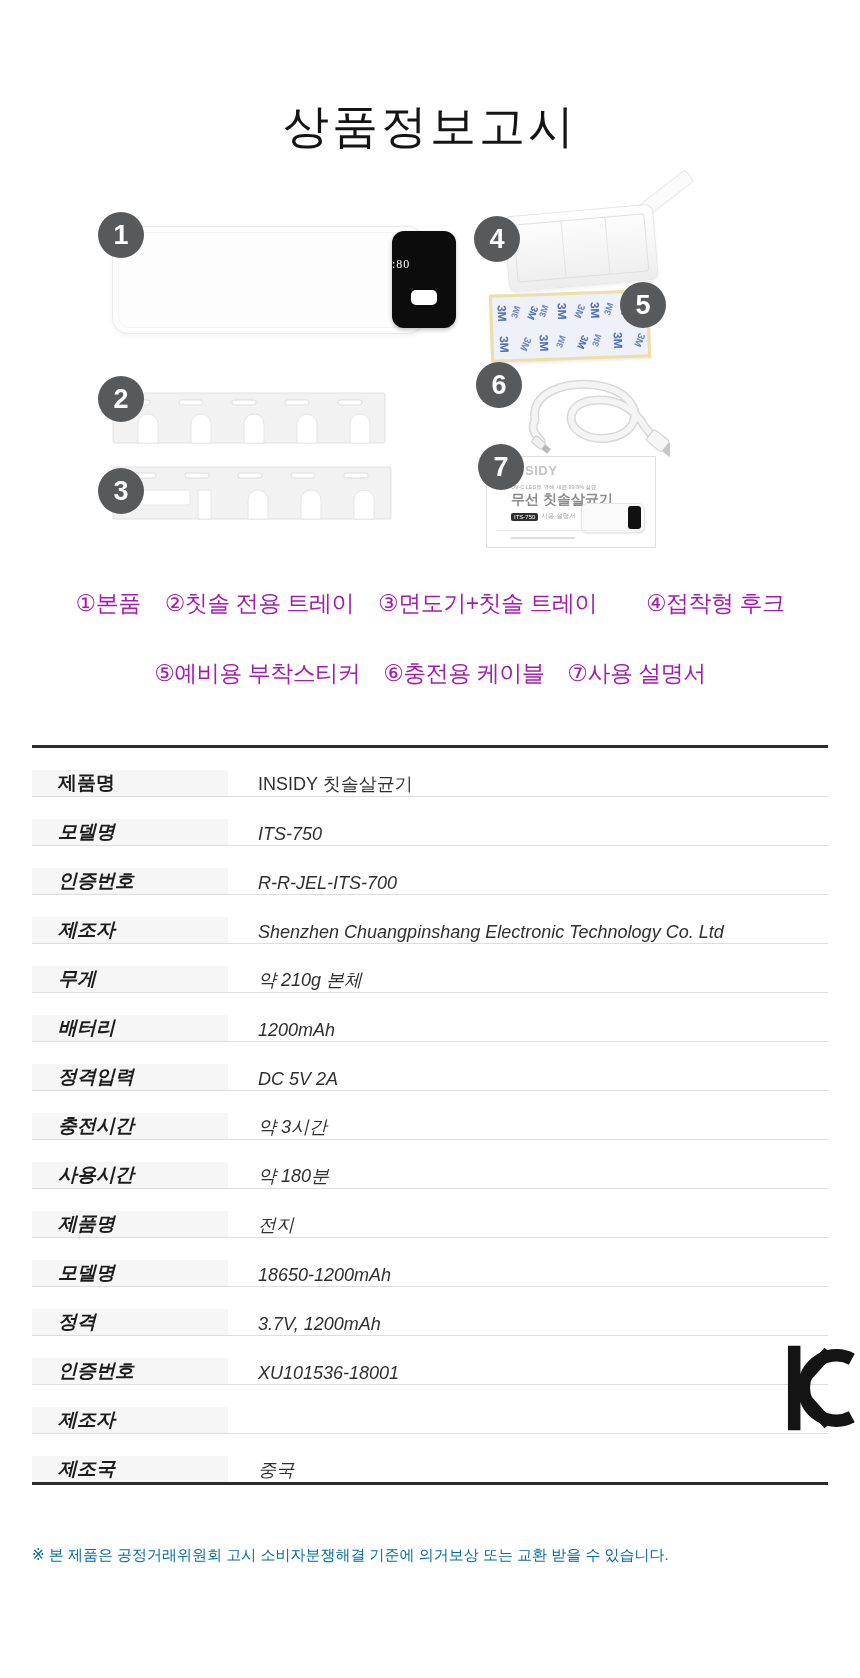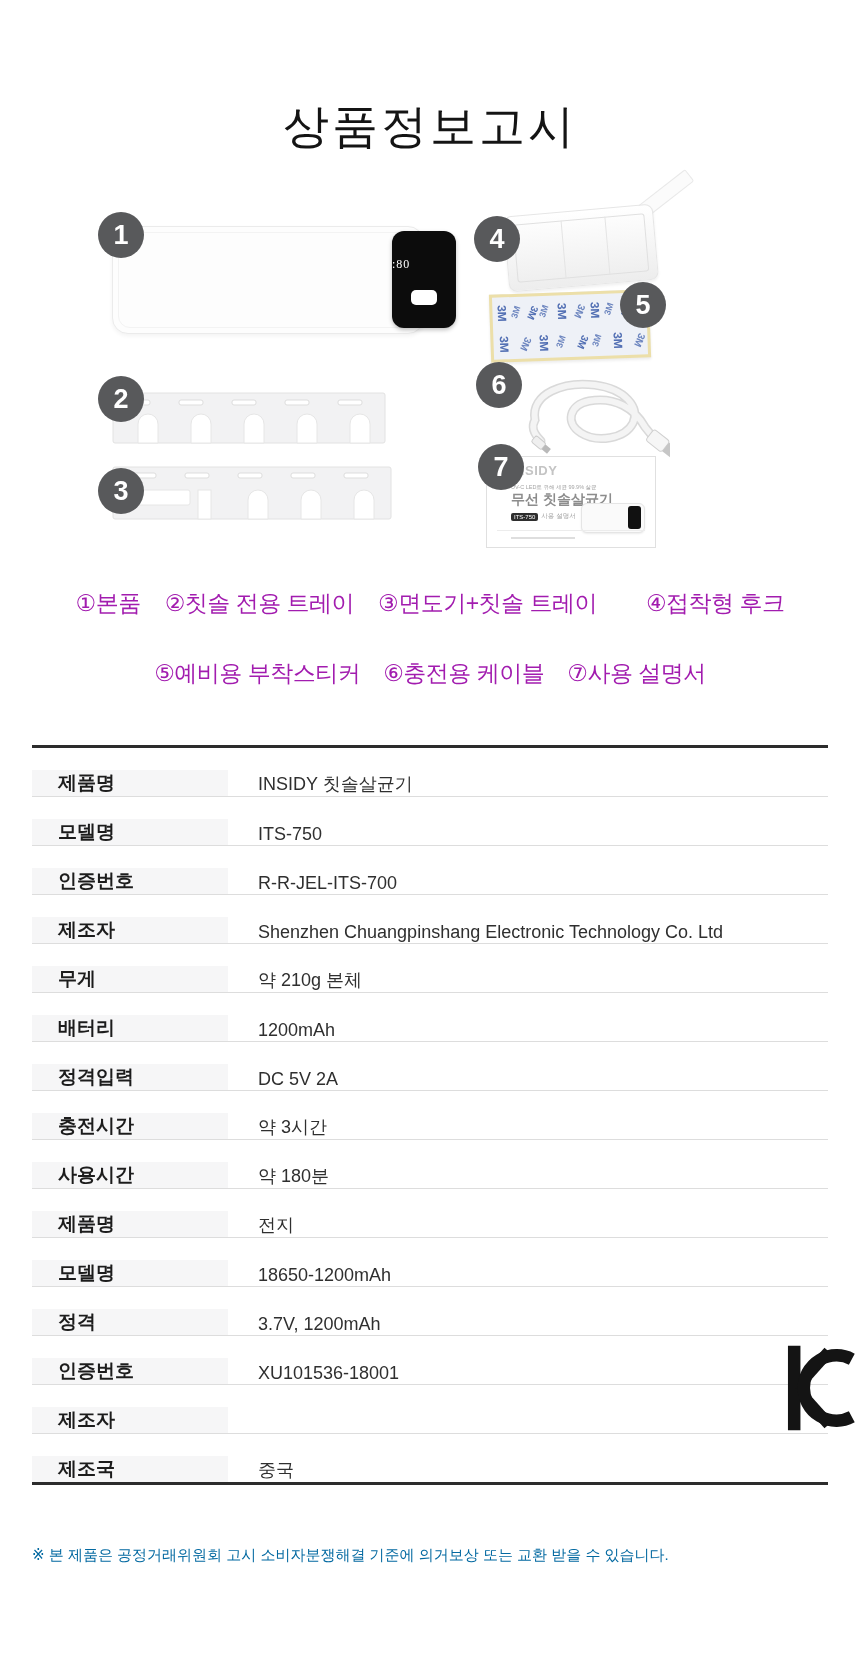--- a/index.html
+++ b/index.html
@@ -67,21 +67,21 @@
   .legend{position:absolute;left:0;width:100%;display:flex;justify-content:center;
           font-size:23px;font-weight:500;color:#a21caf;letter-spacing:-.5px;}
   .legend-1{top:588px;gap:24px;}
   .legend-2{top:658px;gap:23px;}
   .legend .gap-wide{margin-left:25px;}
 
   
   .spec-table{position:absolute;left:32px;top:745px;width:796px;
               border-top:3px solid #2c2c2c;border-bottom:3px solid #2c2c2c;}
   .t-row{display:flex;height:48px;align-items:flex-end;}
-  .t-row + .t-row{border-top:1px solid #dddddd;}
+  .t-row + .t-row{border-top:1px solid #dddddd;font-style:italic;}
   .t-label{width:196px;box-sizing:border-box;background:#f6f6f7;display:flex;align-items:center;
            padding-left:26px;font-size:19px;font-weight:600;color:#1c1c1c;flex-shrink:0;}
   .t-value{display:flex;align-items:center;padding-left:30px;font-size:18px;color:#2f2f2f;}
 
   
   .kc{position:absolute;left:784px;top:1340px;z-index:6;}
 
   
   .footnote{position:absolute;left:32px;top:1546px;font-size:15px;color:#0369a1;}
 </style>

